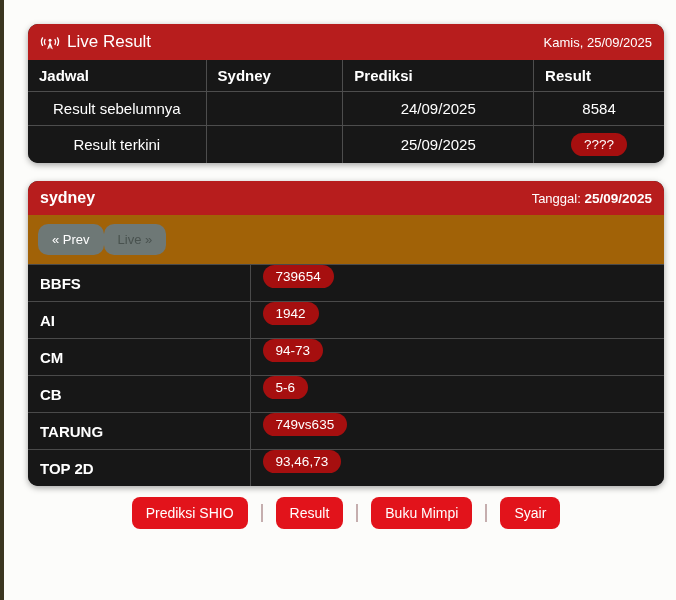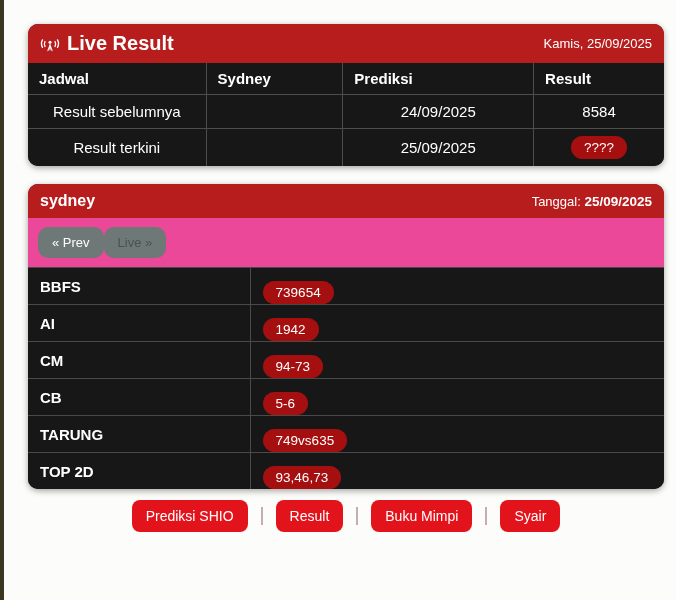--- a/index.html
+++ b/index.html
@@ -25,21 +25,21 @@
 
   .card-header {
     background: #b71d1d;
     color: #fff;
     display: flex;
     align-items: center;
     justify-content: space-between;
     padding: 8px 12px;
   }
   .card-header .title-wrap { display: flex; align-items: center; gap: 7px; }
-  .card-header .title { font-weight: bold; font-size: 20px; }
+  .card-header .title { font-weight: normal; font-size: 17px; }
   .card-header .hdr-date { font-size: 13px; }
   .bcast-icon { width: 20px; height: 16px; display: inline-block; }
 
   
   table.live {
     width: 100%;
     border-collapse: collapse;
     background: #171717;
     color: #fff;
   }
@@ -69,21 +69,21 @@
     font-size: 13.5px;
   }
   .pill.gold { color: #ffd24a; font-weight: bold; }
 
   
   .hdr-right { font-size: 13px; }
   .hdr-right b { font-size: 13.5px; }
   .card2-title { font-weight: bold; font-size: 16px; }
 
   .nav-row {
-    background: #ec4899;
+    background: #a16207;
     display: flex;
     align-items: center;
     padding: 12px 10px;
     height: 49px;
     color: #fff;
   }
   .nav-btn {
     background: #6e7876;
     border: none;
     border-radius: 10px;
@@ -91,21 +91,21 @@
     font-size: 13px;
     font-family: "Liberation Sans", sans-serif;
     cursor: pointer;
   }
   .nav-btn.prev { color: #ffffff; }
   .nav-btn.next { color: #49524f; }
   .nav-date { flex: 1; text-align: center; font-size: 14px; }
 
   .pred-row {
     display: flex;
-    align-items: flex-end;
+    align-items: flex-start;
     border-top: 1px solid #4a4a4a;
     background: #171717;
     height: 37px;
     color: #fff;
   }
   .pred-label {
     width: 35%;
     padding-left: 12px;
     font-weight: bold;
     font-size: 15px;

